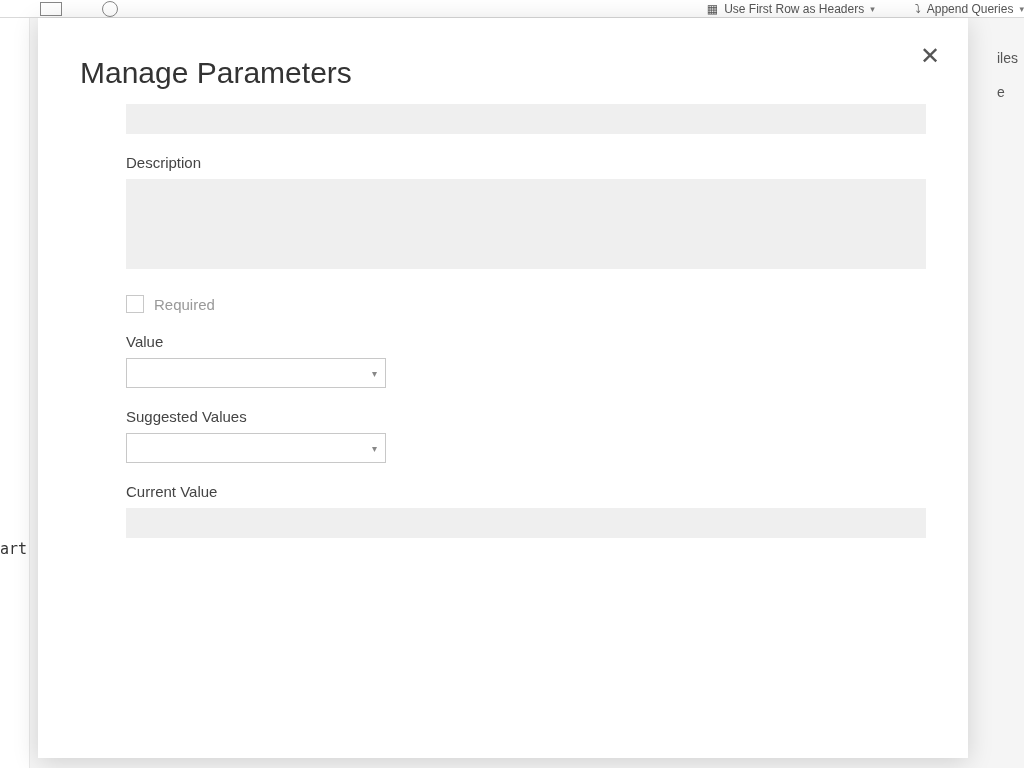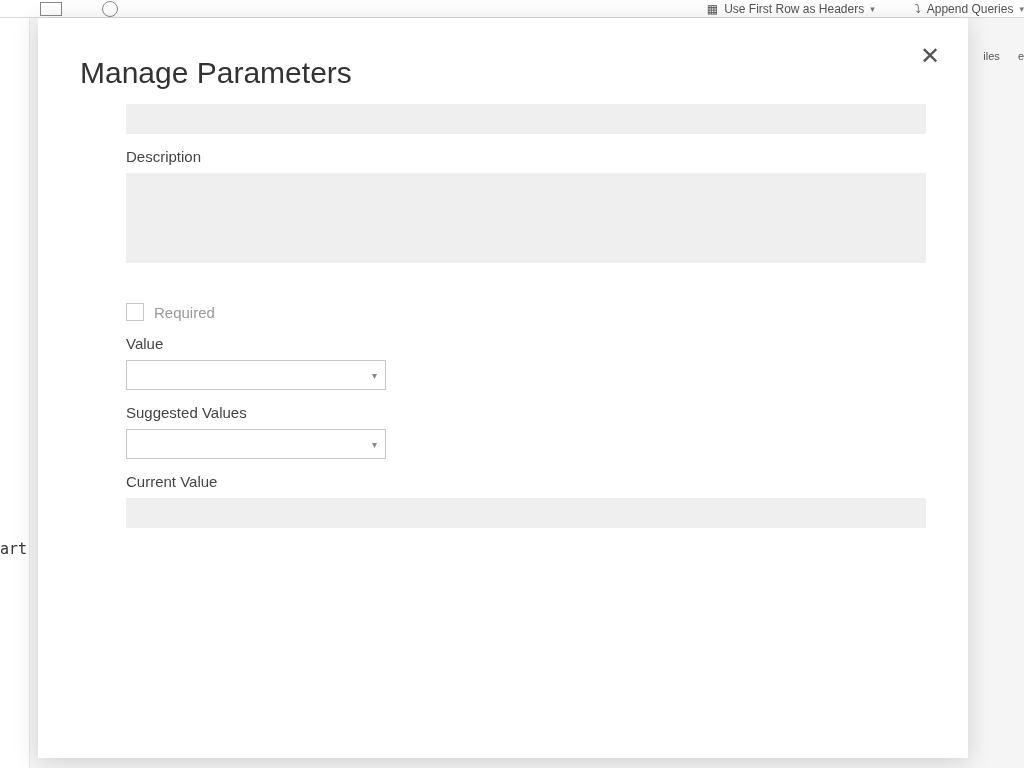--- a/index.html
+++ b/index.html
@@ -18,22 +18,22 @@
     color: #555;
     padding-left: 40px;
     gap: 40px;
   }
   .ribbon-item { display: flex; align-items: center; gap: 6px; white-space: nowrap; }
   .square-icon { width: 22px; height: 14px; border: 1px solid #888; display:inline-block; }
   .circle-icon { width: 16px; height: 16px; border: 1px solid #888; border-radius: 50%; display:inline-block; }
   .tiny-chev { font-size: 9px; color:#777; }
   .ribbon-spacer { flex: 1; }
   .peek-right {
-    position:absolute; right:0; top:50px; font-size:11px; color:#555;
-    display:flex; flex-direction:row; gap:18px; 
+    position:absolute; right:0; top:50px; font-size:14px; color:#555;
+    display:flex; flex-direction:column; gap:18px; padding-right:6px;
   }
   .left-peek {
     position:absolute; left:0; top:0; width:30px; height:768px; background:#fff;
     border-right:1px solid #e8e8e8;
   }
   .left-char {
     position:absolute; left:0; top:540px; font-family:monospace; font-size:15px; color:#333;
   }
 
   
@@ -103,21 +103,21 @@
     pointer-events:none;
   }
   .form-pane {
     flex: 1;
     padding: 0 0 0 46px;
   }
   .field-label {
     font-size: 15px;
     color: #444;
     margin-bottom: 8px;
-    margin-top: 14px;
+    margin-top: 20px;
   }
   .field-label:first-child { margin-top: 0; }
   .text-input {
     width: 100%;
     height: 30px;
     background: #efefef;
     border: none;
     padding: 4px 8px;
     font-size: 14px;
   }
@@ -125,21 +125,21 @@
     width: 100%;
     height: 90px;
     background: #efefef;
     border: none;
     padding: 6px 8px;
     font-size: 14px;
     resize: none;
   }
   .checkbox-row {
     display:flex; align-items:center; gap:10px;
-    margin-top: 36px;
+    margin-top: 22px;
     color:#999;
     font-size: 15px;
   }
   .checkbox-box {
     width:18px; height:18px; border:1px solid #c8c8c8; background:#fff;
   }
   .select-input {
     width: 260px;
     height: 30px;
     border: 1px solid #c8c8c8;

